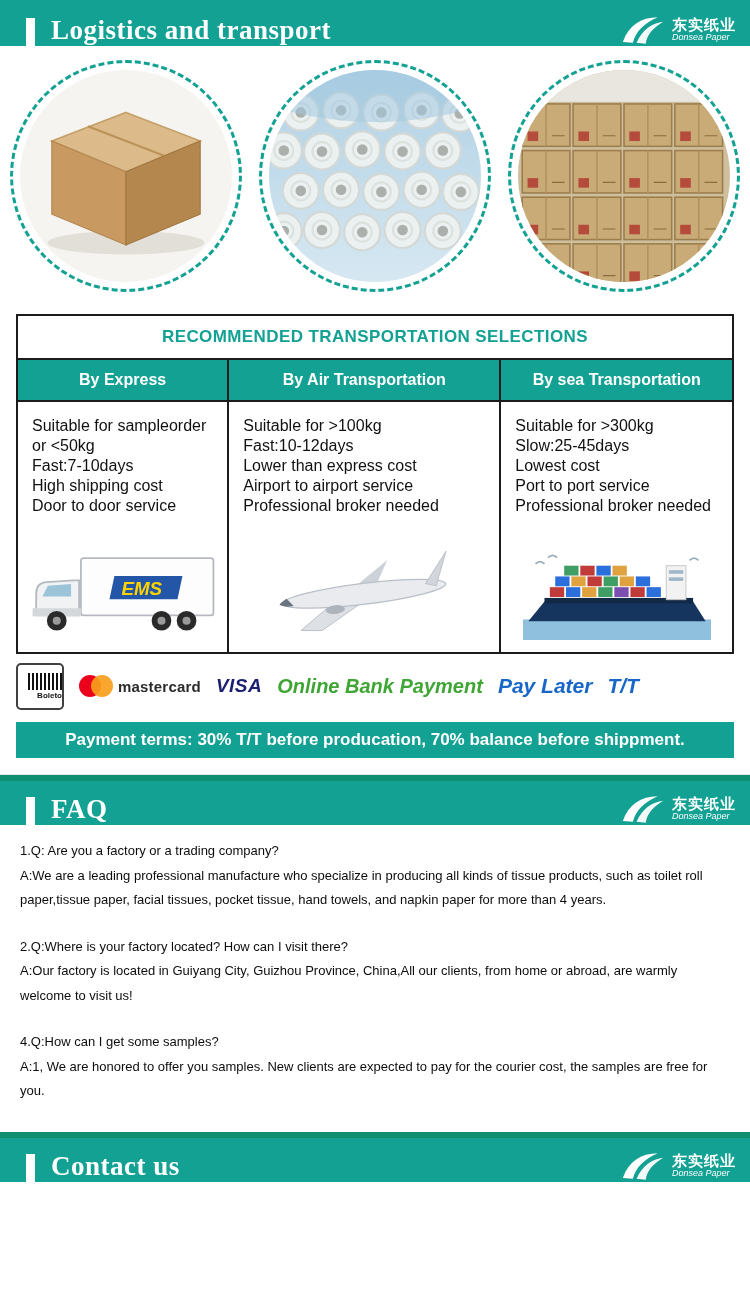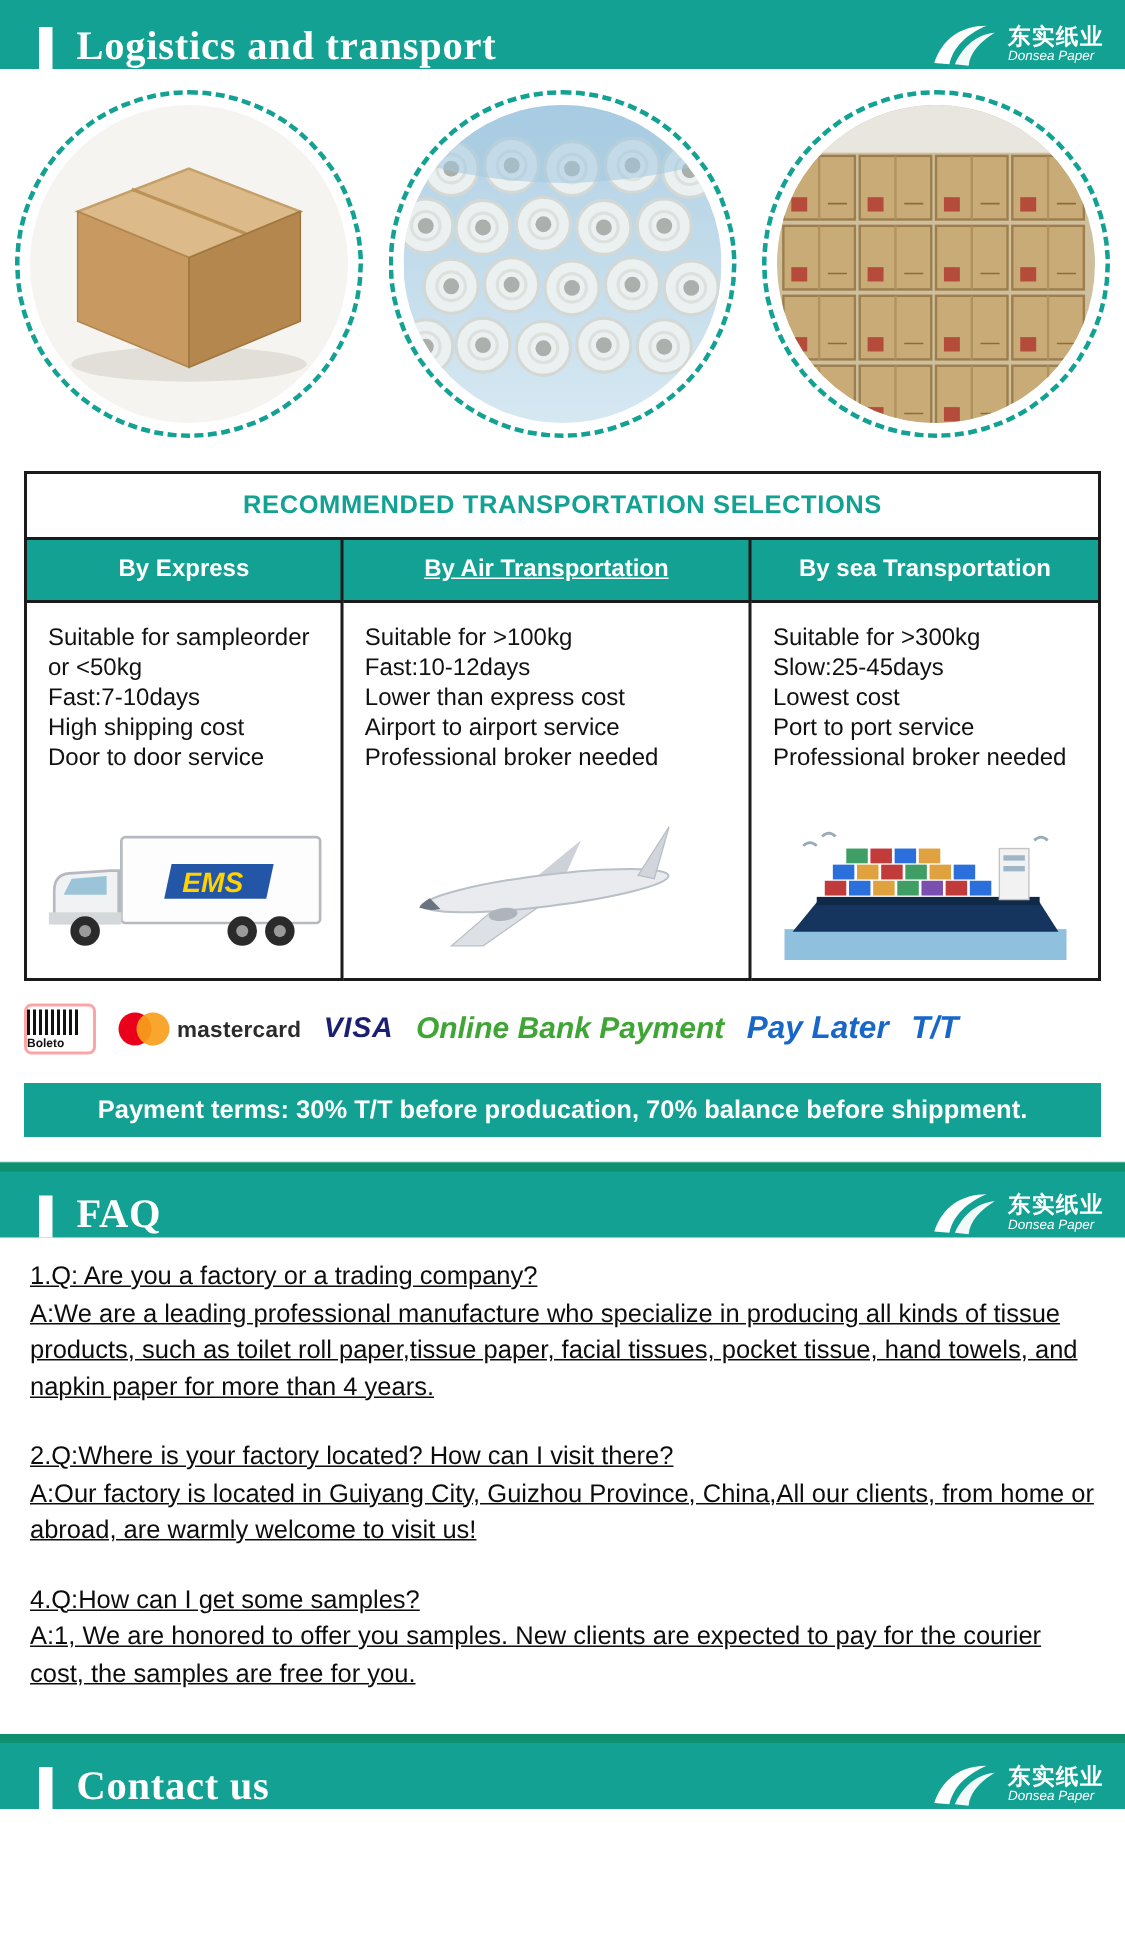--- a/index.html
+++ b/index.html
@@ -50,32 +50,32 @@
   table.ship td, table.ship th { border:2px solid #1b1b1b; }
   .tbl-title {
     text-align:center; color:#12A192; font-weight:bold;
     font-size:17px; letter-spacing:0.4px; padding:11px 0;
     background:#fff;
   }
   .tbl-head th {
     background:#12A192; color:#fff; font-size:16px; font-weight:bold;
     padding:11px 4px; text-align:center;
   }
-  .col-a { width:29.5%; } .col-b { width:38%;text-decoration:underline; } .col-c { width:32.5%; }
+  .col-a { width:29.5%; } .col-b { width:38%; } .col-c { width:32.5%; }
   td.body-cell { vertical-align:top; height:250px; padding:0; }
   .cell { display:flex; flex-direction:column; height:250px; }
   .cell-lines { padding:14px 6px 0 14px; font-size:16px; line-height:20px; color:#111; }
   .cell-img { margin-top:auto; text-align:center; padding-bottom:12px; }
 
   
   .payments { display:flex; align-items:center; gap:15px; padding:14px 16px 10px 16px; height:60px; }
   .boleto {
-    border:2px solid #fca5a5; border-radius:5px;
-    width:48px; height:34px;
-    display:flex; flex-direction:column; align-items:flex-start; justify-content:center;
+    border:2px solid #404040; border-radius:5px;
+    width:48px; height:47px;
+    display:flex; flex-direction:column; align-items:flex-end; justify-content:center;
     gap:1px; flex:none;
   }
   .barcode {
     width:34px; height:17px;
     background:repeating-linear-gradient(90deg,#111 0 2px,transparent 2px 4px);
   }
   .boleto-label { font-size:8px; font-weight:bold; color:#111; }
   .mc { display:flex; align-items:center; gap:5px; }
   .mc-circles { position:relative; width:34px; height:22px; }
   .mc-circles .c1 { position:absolute; left:0; top:0; width:22px; height:22px; border-radius:50%; background:#EB001B; }
@@ -88,21 +88,21 @@
 
   
   .terms {
     margin:8px 16px 0 16px; background:#12A192; color:#fff;
     font-weight:bold; font-size:17px; text-align:center; padding:8px 0;
   }
 
   .module-divider { border-top:1px solid #e4e4e4; margin-top:16px; }
 
   
-  .faq-body { padding:14px 20px 18px 20px; font-size:17px; line-height:24.5px; color:#0d0d0d;text-decoration:underline; }
+  .faq-body { padding:14px 20px 18px 20px; font-size:13px; line-height:24.5px; color:#0d0d0d; }
   .qa { margin-bottom:22px; }
   .qa:last-child { margin-bottom:10px; }
 
   
   .cell-img svg { display:block; margin:0 auto; }
 </style>
 </head>
 <body>
 
 <div class="bar">

